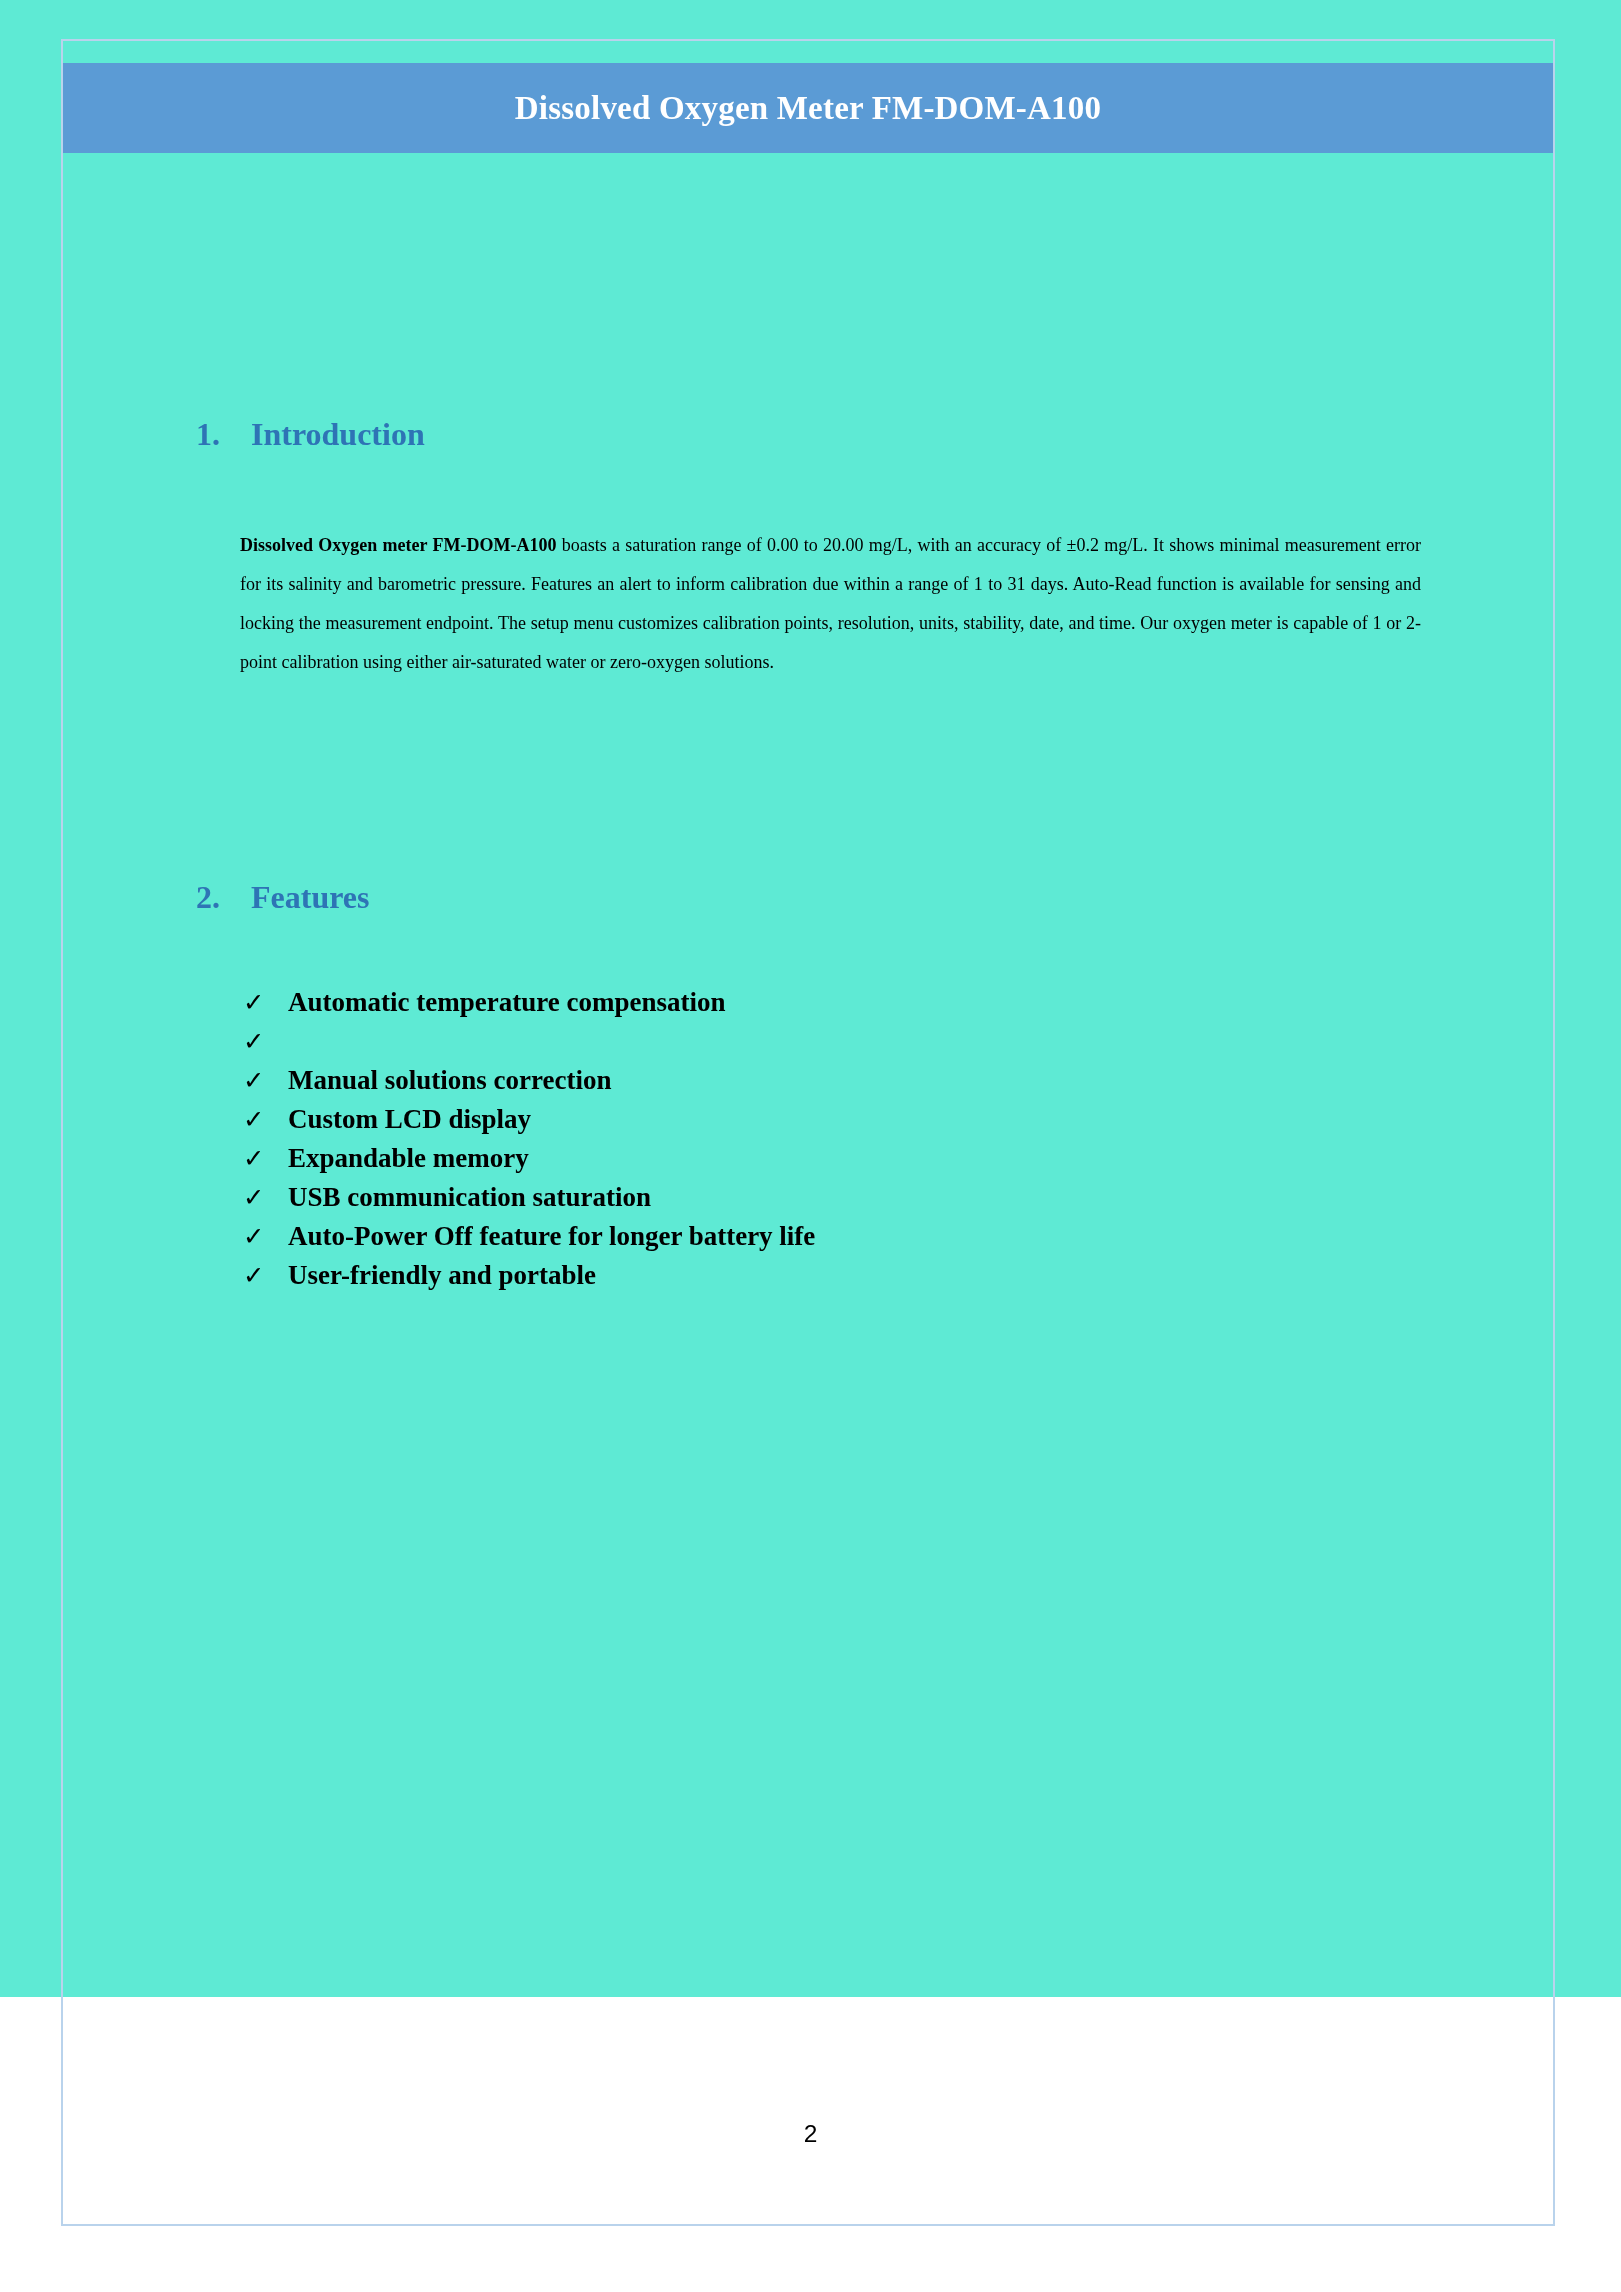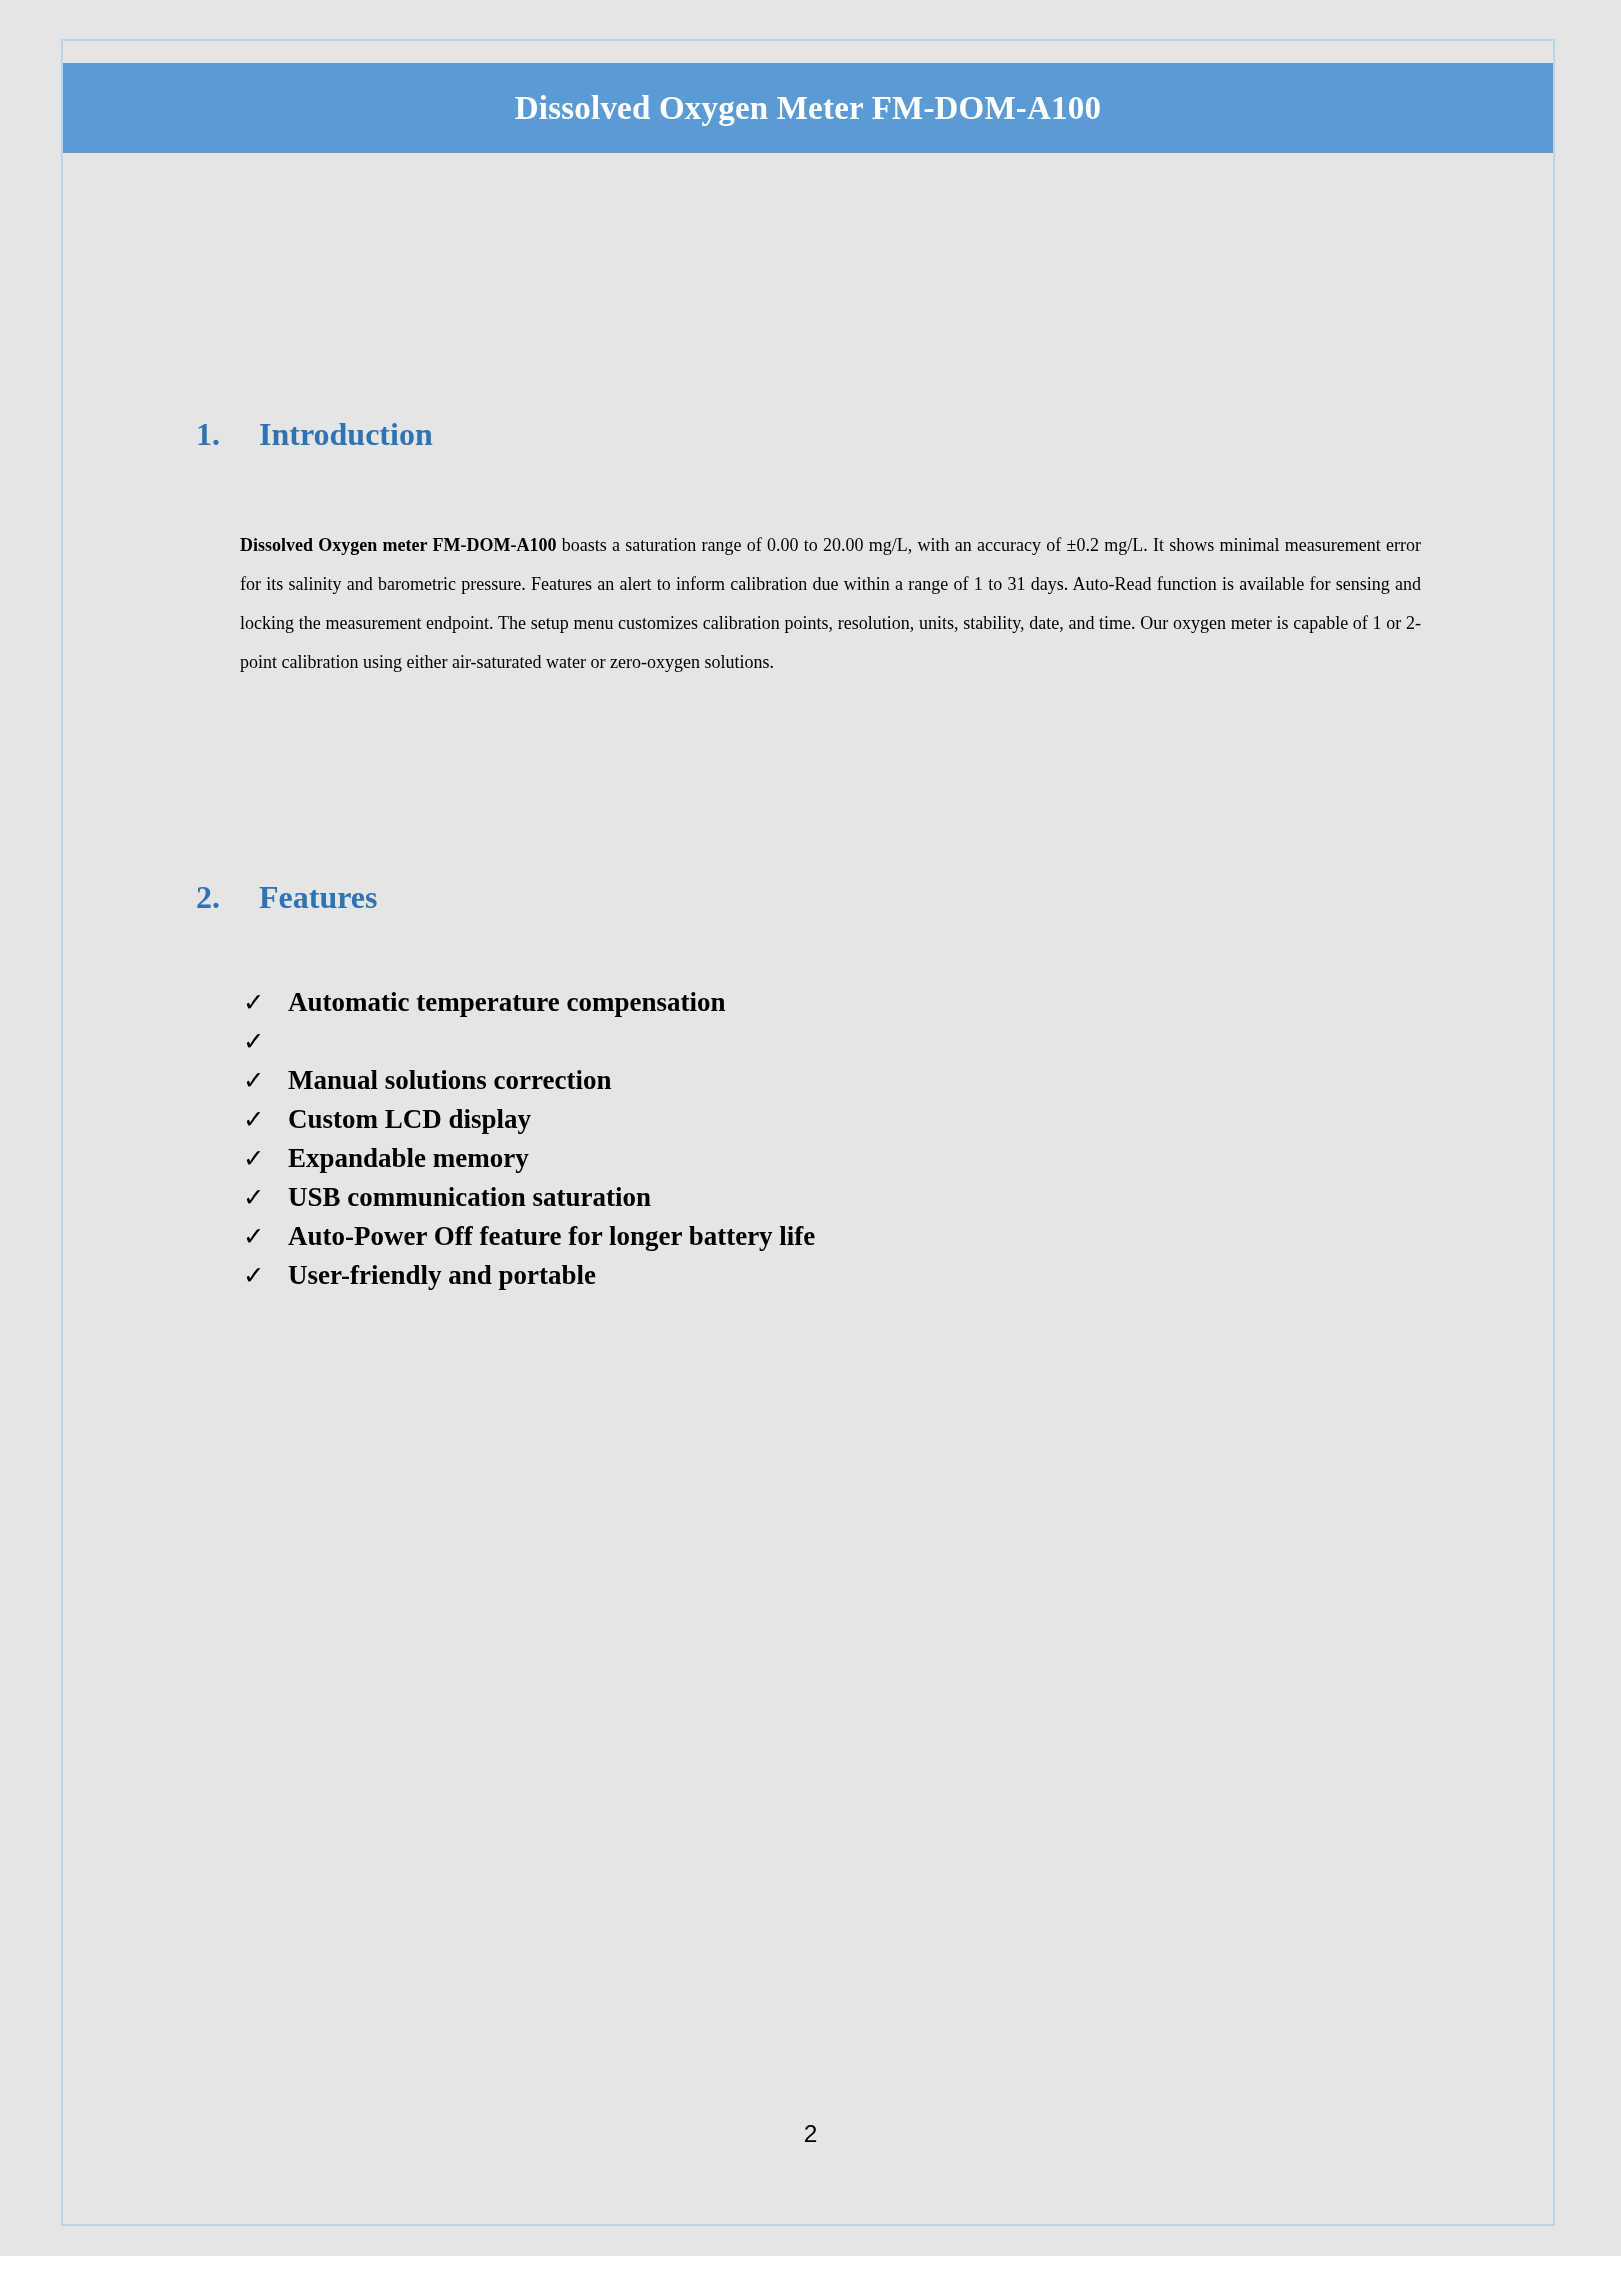--- a/index.html
+++ b/index.html
@@ -15,22 +15,22 @@
     font-family: "Liberation Serif", "DejaVu Serif", serif;
     -webkit-font-smoothing: antialiased;
   }
 
   
   .page {
     position: absolute;
     left: 0;
     top: 0;
     width: 1621px;
-    height: 2256px;
-    background: #e5e5e5;
+    height: 1997px;
+    background: #5eead4;
   }
 
   
   .page-frame {
     position: absolute;
     left: 61px;
     top: 39px;
     width: 1494px;
     height: 2187px;
     border: 2px solid #b9d3ec;
@@ -82,21 +82,21 @@
     line-height: 1.1;
     white-space: nowrap;
   }
 
   .heading-number {
     width: 47px;
     flex: 0 0 47px;
   }
 
   .heading-text {
-    margin-left: 16px;
+    margin-left: 8px;
   }
 
   #heading-introduction { left: 196px; top: 417px; }
   #heading-features     { left: 196px; top: 880px; }
 
   
   .body-paragraph {
     position: absolute;
     left: 240px;
     top: 508px;

